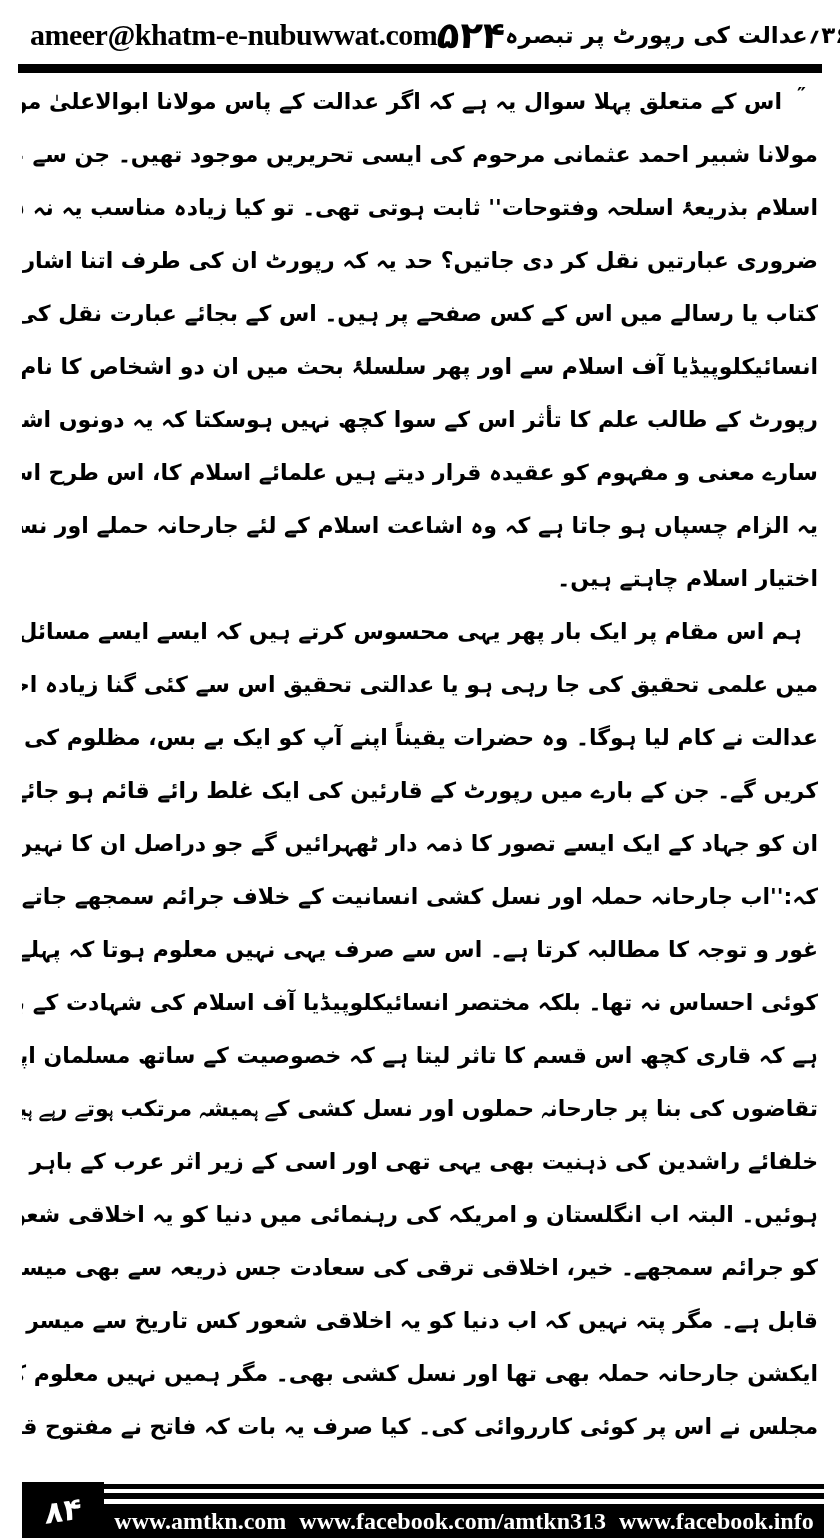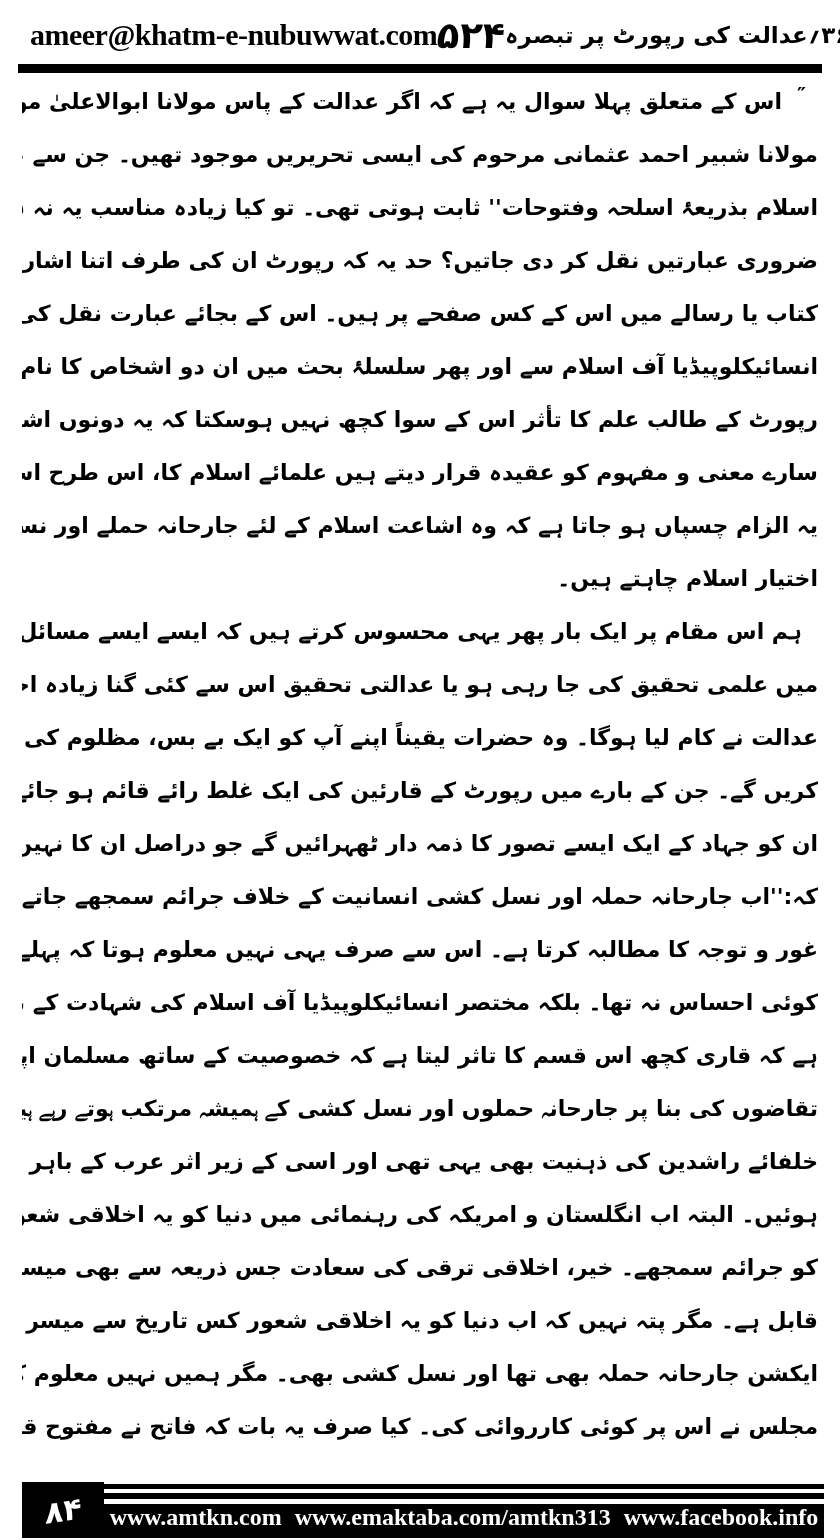--- a/index.html
+++ b/index.html
@@ -47,21 +47,21 @@
     background:#000; color:#fff; display:flex; align-items:center; justify-content:center;
     font-size:30px; font-weight:bold; transform:skewX(0deg);
   }
   .badge span { display:inline-block; transform:rotate(-8deg) skewX(-8deg); }
   .rules { position:absolute; left:104px; right:16px; bottom:41px; }
   .rule1 { height:5px; background:#000; margin-bottom:4px; }
   .rule2 { height:6px; background:#000; }
   .urlbar {
     position:absolute; left:104px; right:16px; bottom:2px; height:34px;
     background:#000; color:#fff;
-    display:flex; align-items:flex-start; justify-content:center; gap:13px;
+    display:flex; align-items:center; justify-content:center; gap:13px;
     font-family:"Liberation Serif", serif; font-weight:bold; font-size:24px;
     white-space:nowrap;
   }
 </style>
 </head>
 <body>
 
 <div class="page">
 
   <div class="header">
@@ -106,18 +106,18 @@
   <div class="footer">
     <div class="badge">
       <span>۸۴</span>
     </div>
     <div class="rules">
       <div class="rule1"></div>
       <div class="rule2"></div>
     </div>
     <div class="urlbar">
       <span>www.amtkn.com</span>
-      <span>www.emaktaba.com/amtkn313</span>
+      <span>www.facebook.com/amtkn313</span>
       <span>www.facebook.info</span>
     </div>
   </div>
 
 </div>
 
 </body></html>

